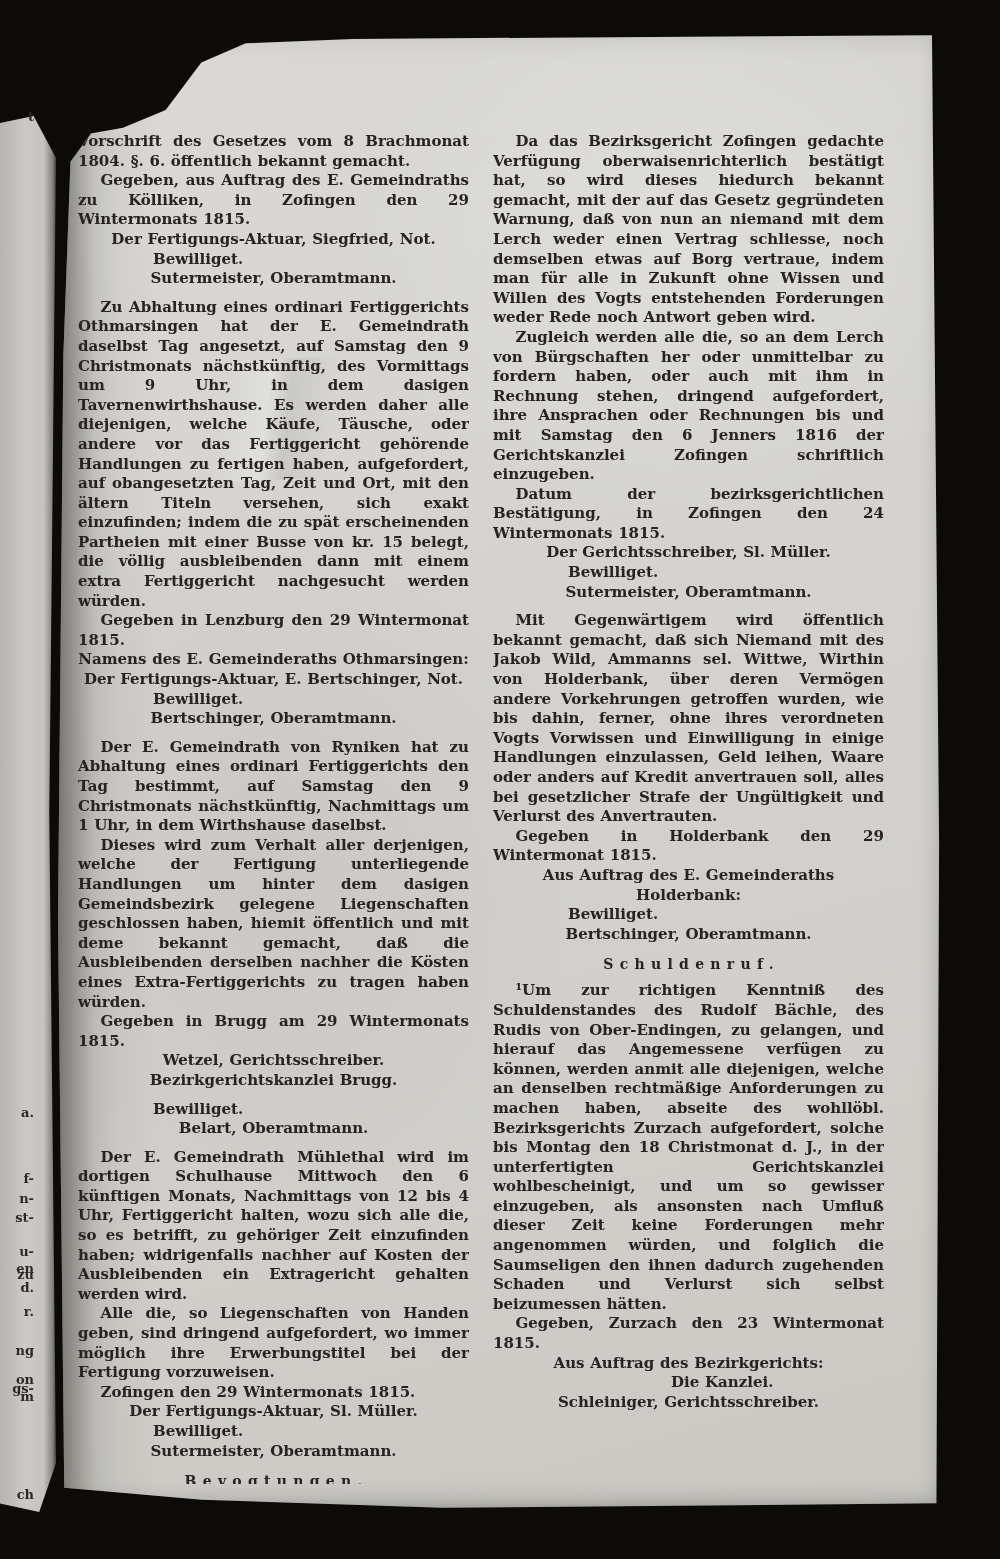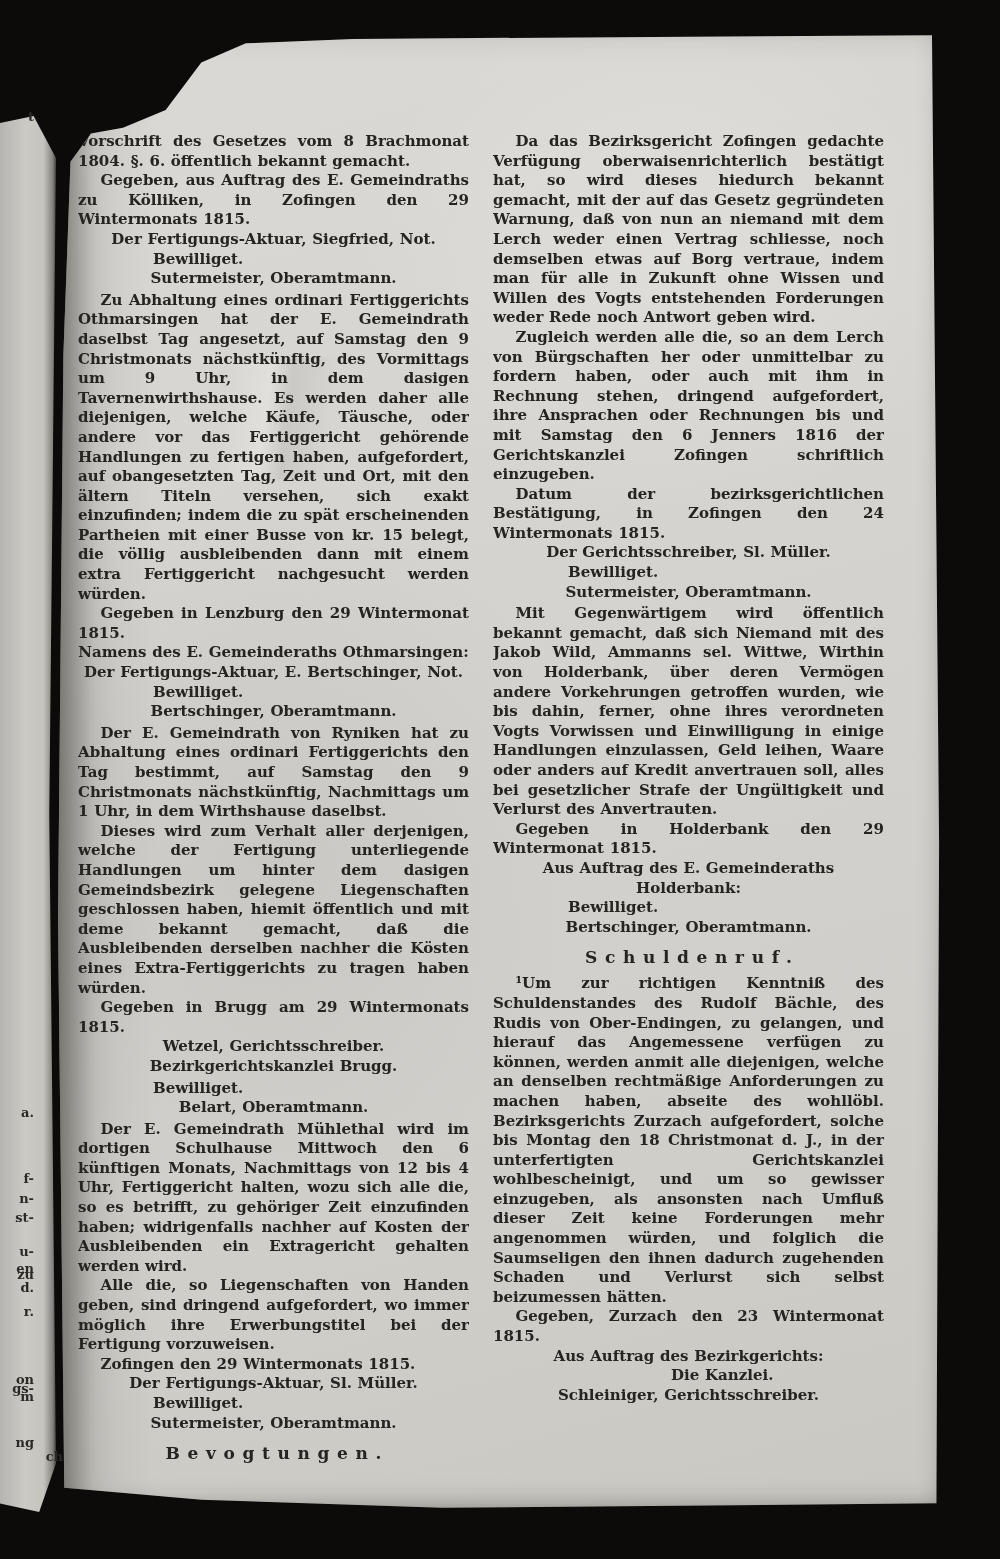--- a/index.html
+++ b/index.html
@@ -46,29 +46,29 @@
   }
   .col{width:391px;overflow:hidden;}
   .blk{
     font-size:15px;line-height:19.6px;
     font-weight:700;color:#262320;
     text-align:justify;
     word-spacing:0.5px;
   }
   .para{text-indent:1.5em;}
   .para-cont{text-indent:0;}
-  .mt{margin-top:2px;}
+  .mt{margin-top:9px;}
   .line-right{text-align:center;}
   .line-center{text-align:center;padding-left:4.5em;}
   .sig-a{padding-left:5em;text-align:left;}
   .sig-b{text-align:center;}
   .heading{
     text-align:center;text-indent:0.45em;
     letter-spacing:0.45em;
-    font-size:17px;line-height:24px;
+    font-size:14px;line-height:24px;
     margin:8px 0 5px 0;
   }
   .crease{
     position:absolute;pointer-events:none;
     background:linear-gradient(100deg, rgba(0,0,0,0) 40%, rgba(255,255,255,0.25) 50%, rgba(0,0,0,0.06) 55%, rgba(0,0,0,0) 65%);
   }
 </style>
 </head>
 <body>
 
@@ -77,25 +77,25 @@
     <div class="fragment" style="top: 110px;">t</div>
     <div class="fragment" style="top: 1106px;">a.</div>
     <div class="fragment" style="top: 1172px;">f-</div>
     <div class="fragment" style="top: 1192px;">n-</div>
     <div class="fragment" style="top: 1211px;">st-</div>
     <div class="fragment" style="top: 1268px;">zu</div>
     <div class="fragment" style="top: 1245px;">u-</div>
     <div class="fragment" style="top: 1262px;">en</div>
     <div class="fragment" style="top: 1281px;">d.</div>
     <div class="fragment" style="top: 1305px;">r.</div>
-    <div class="fragment" style="top: 1436px;">ng</div>
+    <div class="fragment" style="top: 1344px;">ng</div>
     <div class="fragment" style="top: 1373px;">on</div>
     <div class="fragment" style="top: 1390px;">m</div>
     <div class="fragment" style="top: 1382px;">gs-</div>
-    <div class="fragment" style="top: 1450px; padding-left: 29px;">ch</div>
+    <div class="fragment" style="top: 1488px;">ch</div>
   </div>
 
 <div class="page">
   <div class="crease" style="left:0;top:330px;width:430px;height:120px;transform:rotate(-3deg);"></div>
   <div class="page-number">201</div>
   <div class="columns">
     <div class="col" id="col-left">
         <div class="blk para-cont">Vorschrift des Gesetzes vom 8 Brachmonat 1804. §. 6. öffentlich bekannt gemacht.</div>
         <div class="blk para">Gegeben, aus Auftrag des E. Gemeindraths zu Kölliken, in Zofingen den 29 Wintermonats 1815.</div>
         <div class="blk line-right">Der Fertigungs-Aktuar, Siegfried, Not.</div>

